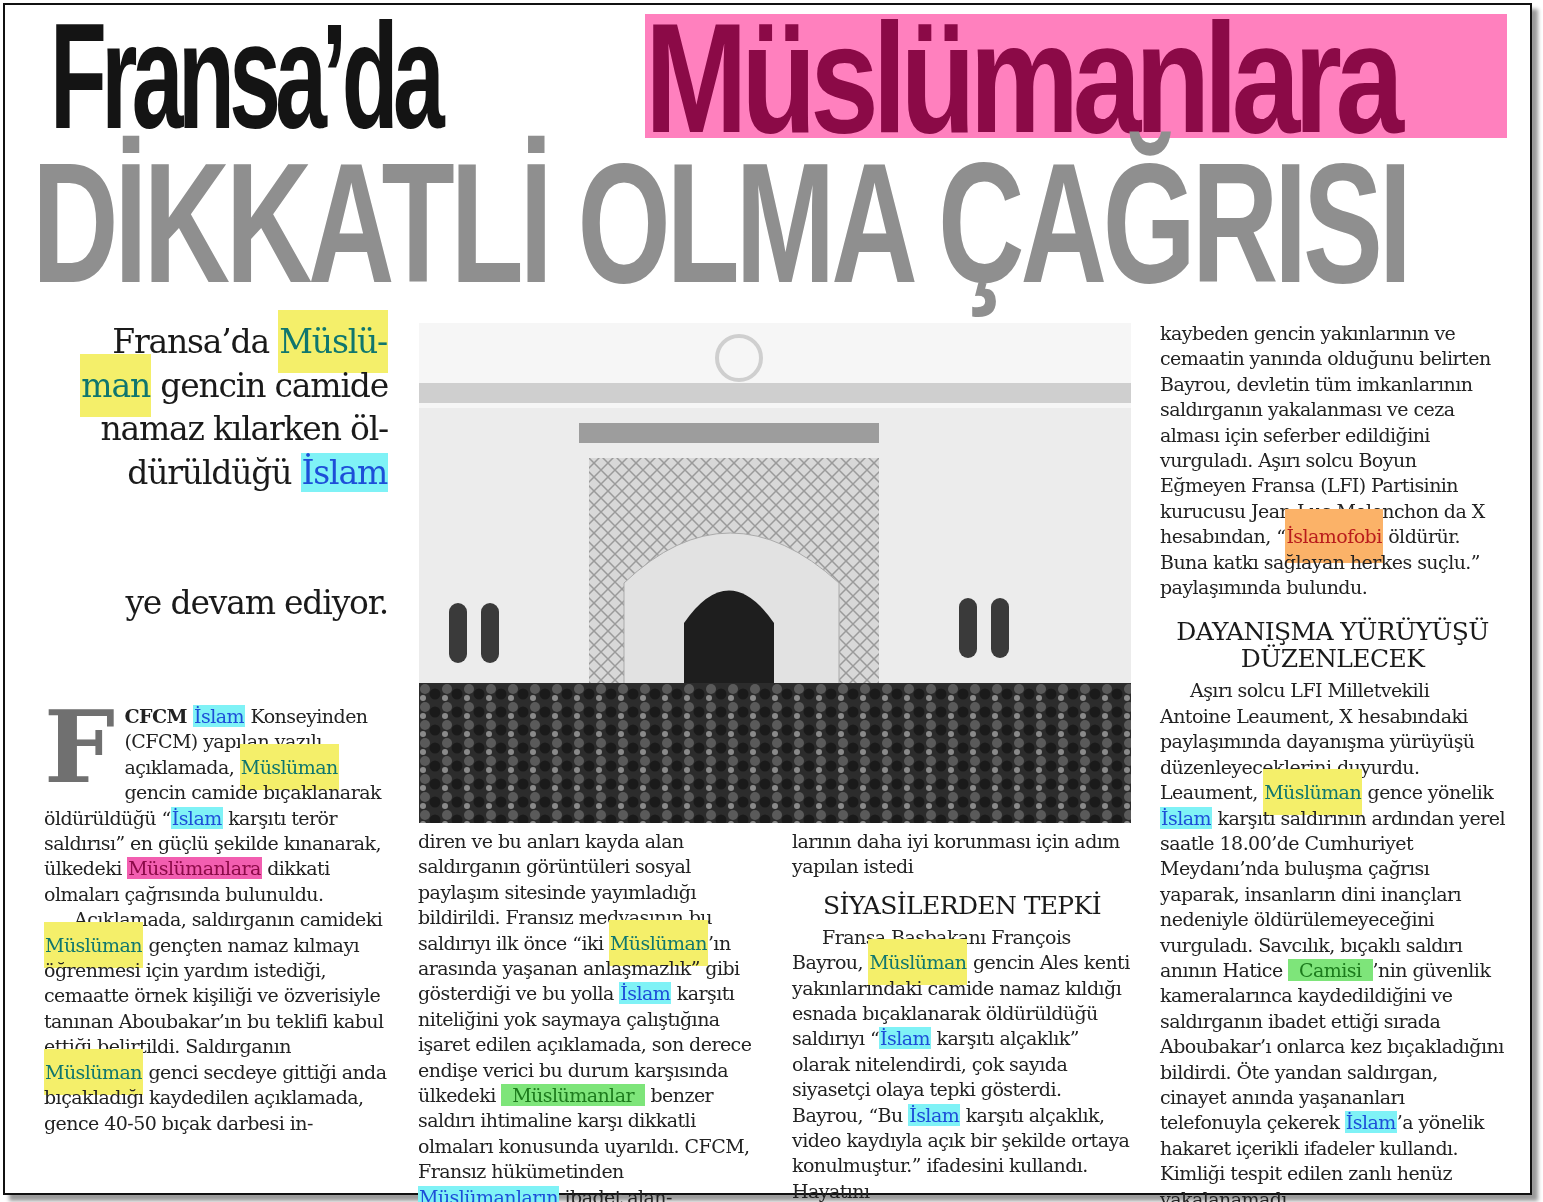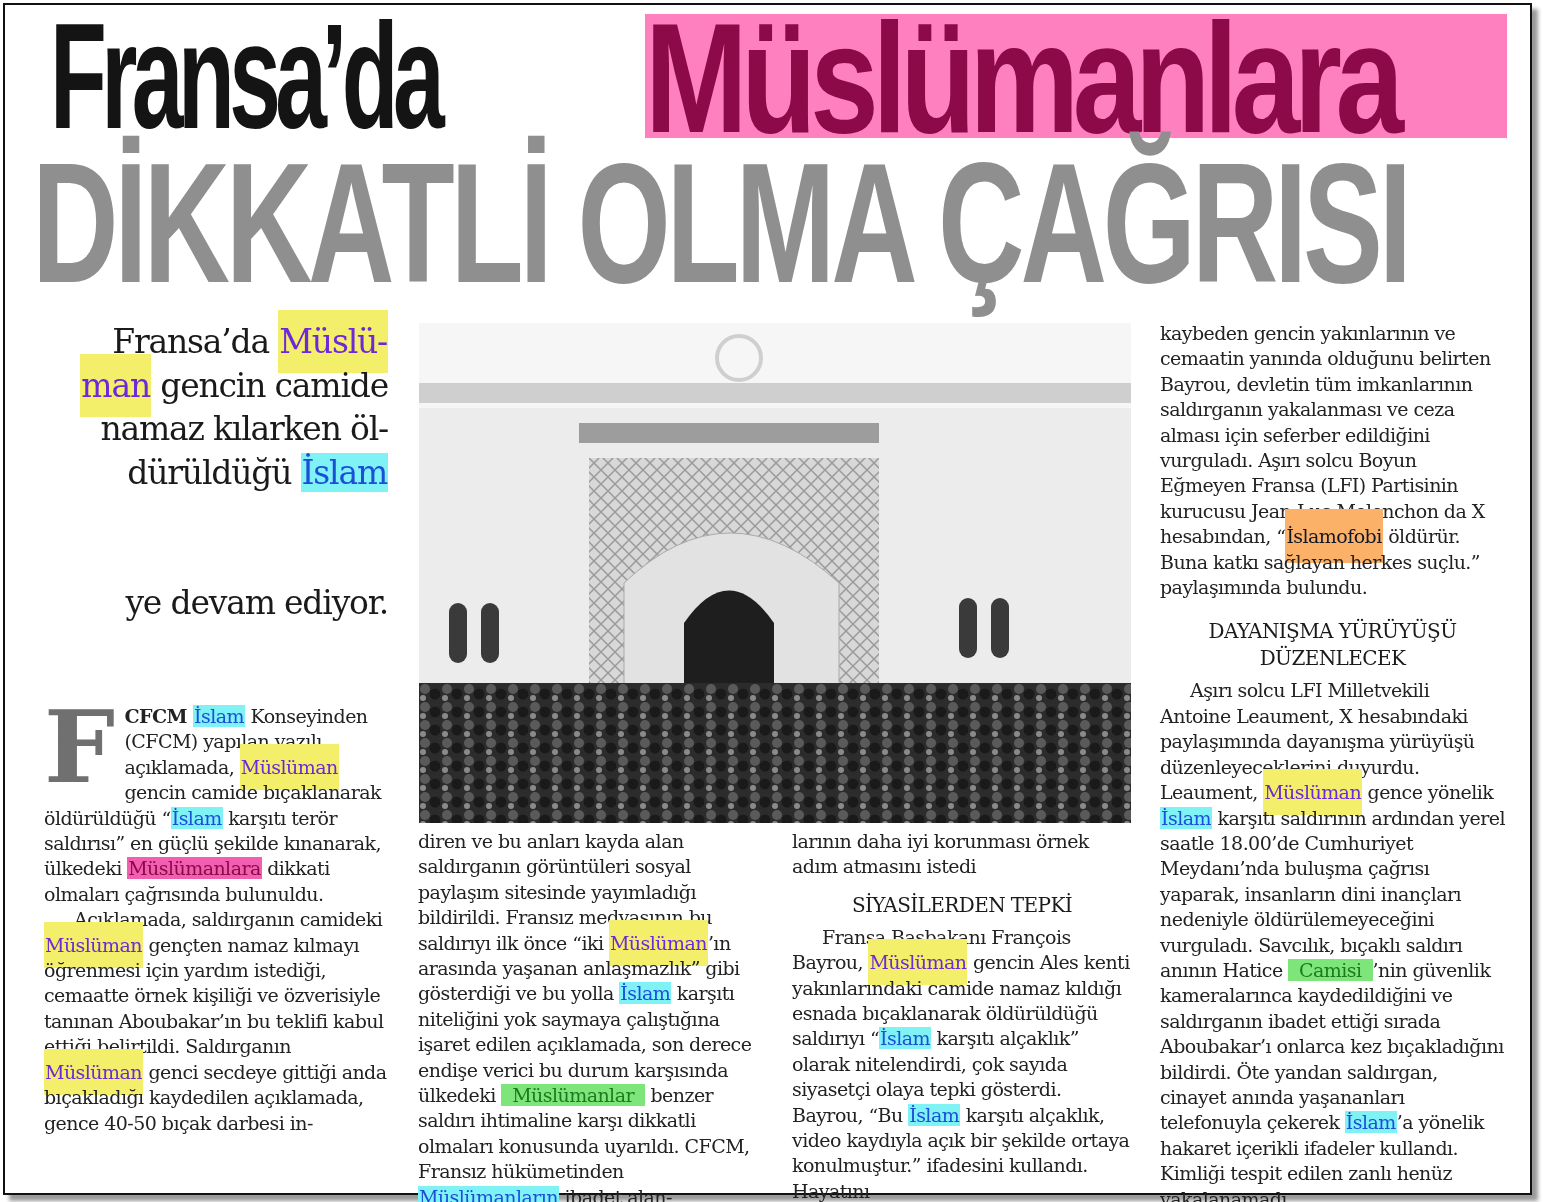--- a/index.html
+++ b/index.html
@@ -34,32 +34,32 @@
   .lead {
     position:absolute; left:40px; top:320px; width:348px; text-align:right;
     font-size:33px; line-height:43.5px; color:#1a1a1a; letter-spacing:-1.2px;
   }
   .col {
     position:absolute; font-size:19px; line-height:25.4px; color:#222; letter-spacing:-0.55px;
   }
   .col p { margin:0; }
   .indent { text-indent:30px; }
   .sub {
-    font-family:"DejaVu Serif", serif; font-size:20px; line-height:27px; text-align:center;
+    font-family:"DejaVu Serif", serif; font-size:25px; line-height:27px; text-align:center;
     color:#1a1a1a; letter-spacing:-0.6px; margin:12px 0 6px 0;
   }
   .dropcap {
     float:left; font-size:100px; line-height:78px; font-weight:bold; color:#707070;
     margin:4px 10px 0 0; font-family:"DejaVu Serif", serif;
   }
-  .hy { background:#f4ef6a; color:#6d28d9; padding:12px 1px; }
+  .hy { background:#f4ef6a; color:#0f766e; padding:12px 1px; }
   .hc { background:#7ff2f6; color:#1d4ed8; padding:0 1px;text-align:right; }
   .hp { background:#f25eb0; color:#8b0a47; padding:0 1px; }
   .hg { background:#7ee57a; color:#1c7a1c; padding:0 11px; }
-  .ho { background:#fbb268; color:#0f172a; padding:16px 1px; }
+  .ho { background:#fbb268; color:#b91c1c; padding:16px 1px; }
   .photo {
     position:absolute; left:419px; top:323px; width:712px; height:500px; overflow:hidden;
     background:linear-gradient(#f4f4f4 0%, #e8e8e8 55%, #3a3a3a 72%, #222 100%);
   }
 </style>
 </head>
 <body>
 
 <div class="frame"></div>
 
@@ -107,21 +107,21 @@
   <span class="dropcap">F</span>
   <p><b>CFCM </b><span class="hc">İslam</span><span> Konseyinden (CFCM) yapılan yazılı açıklamada, </span><span class="hy">Müslüman</span><span> gencin camide bıçaklanarak öldürüldüğü “</span><span class="hc">İslam</span><span> karşıtı terör saldırısı” en güçlü şekilde kınanarak, ülkedeki </span><span class="hp">Müslümanlara</span><span> dikkati olmaları çağrısında bulunuldu.</span></p>
   <p class="indent"><span>Açıklamada, saldırganın camideki </span><span class="hy">Müslüman</span><span> gençten namaz kılmayı öğrenmesi için yardım istediği, cemaatte örnek kişiliği ve özverisiyle tanınan Aboubakar’ın bu teklifi kabul ettiği belirtildi. Saldırganın </span><span class="hy">Müslüman</span><span> genci secdeye gittiği anda bıçakladığı kaydedilen açıklamada, gence 40-50 bıçak darbesi in-</span></p>
 </div>
 
 <div class="col" style="left:418px; top:829px; width:350px;">
   <p><span>diren ve bu anları kayda alan saldırganın görüntüleri sosyal paylaşım sitesinde yayımladığı bildirildi. Fransız medyasının bu saldırıyı ilk önce “iki </span><span class="hy">Müslüman</span><span>’ın arasında yaşanan anlaşmazlık” gibi gösterdiği ve bu yolla </span><span class="hc">İslam</span><span> karşıtı niteliğini yok saymaya çalıştığına işaret edilen açıklamada, son derece endişe verici bu durum karşısında ülkedeki </span><span class="hg">Müslümanlar</span><span> benzer saldırı ihtimaline karşı dikkatli olmaları konusunda uyarıldı. CFCM, Fransız hükümetinden </span><span class="hc">Müslümanların</span><span> ibadet alan-</span></p>
 </div>
 
 <div class="col" style="left:792px; top:829px; width:340px;">
-  <p><span>larının daha iyi korunması örnek adım atmasını istedi</span></p>
+  <p><span>larının daha iyi korunması için adım yapılan istedi</span></p>
   <div class="sub">SİYASİLERDEN TEPKİ</div>
   <p class="indent"><span>Fransa Başbakanı François Bayrou, </span><span class="hy">Müslüman</span><span> gencin Ales kenti yakınlarındaki camide namaz kıldığı esnada bıçaklanarak öldürüldüğü saldırıyı “</span><span class="hc">İslam</span><span> karşıtı alçaklık” olarak nitelendirdi, çok sayıda siyasetçi olaya tepki gösterdi. Bayrou, “Bu </span><span class="hc">İslam</span><span> karşıtı alçaklık, video kaydıyla açık bir şekilde ortaya konulmuştur.” ifadesini kullandı. Hayatını</span></p>
 </div>
 
 <div class="col" style="left:1160px; top:321px; width:345px;">
   <p><span>kaybeden gencin yakınlarının ve cemaatin yanında olduğunu belirten Bayrou, devletin tüm imkanlarının saldırganın yakalanması ve ceza alması için seferber edildiğini vurguladı. Aşırı solcu Boyun Eğmeyen Fransa (LFI) Partisinin kurucusu Jean-Luc Melenchon da X hesabından, “</span><span class="ho">İslamofobi</span><span> öldürür. Buna katkı sağlayan herkes suçlu.” paylaşımında bulundu.</span></p>
   <div class="sub" style="margin-top:18px;">DAYANIŞMA YÜRÜYÜŞÜ DÜZENLECEK</div>
   <p class="indent"><span>Aşırı solcu LFI Milletvekili Antoine Leaument, X hesabındaki paylaşımında dayanışma yürüyüşü düzenleyeceklerini duyurdu. Leaument, </span><span class="hy">Müslüman</span><span> gence yönelik </span><span class="hc">İslam</span><span> karşıtı saldırının ardından yerel saatle 18.00’de Cumhuriyet Meydanı’nda buluşma çağrısı yaparak, insanların dini inançları nedeniyle öldürülemeyeceğini vurguladı.  Savcılık, bıçaklı saldırı anının Hatice </span><span class="hg">Camisi</span><span>’nin güvenlik kameralarınca kaydedildiğini ve saldırganın ibadet ettiği sırada Aboubakar’ı onlarca kez bıçakladığını bildirdi. Öte yandan saldırgan, cinayet anında yaşananları telefonuyla çekerek </span><span class="hc">İslam</span><span>’a yönelik hakaret içerikli ifadeler kullandı. Kimliği tespit edilen zanlı henüz yakalanamadı.</span></p>
 </div>
 

